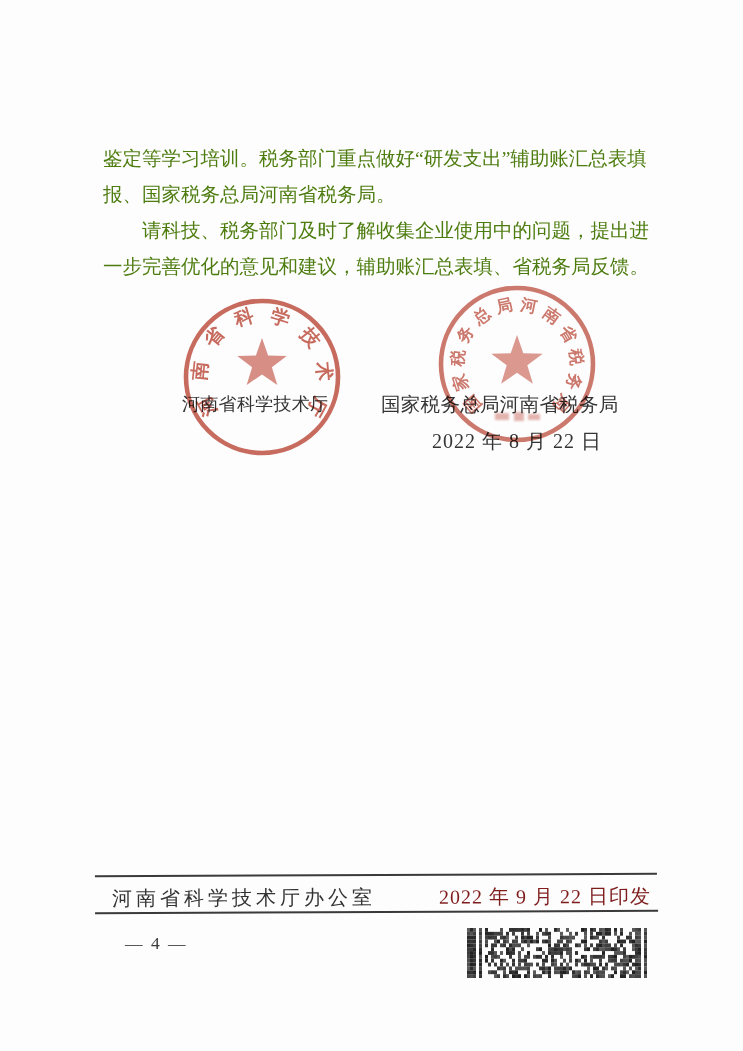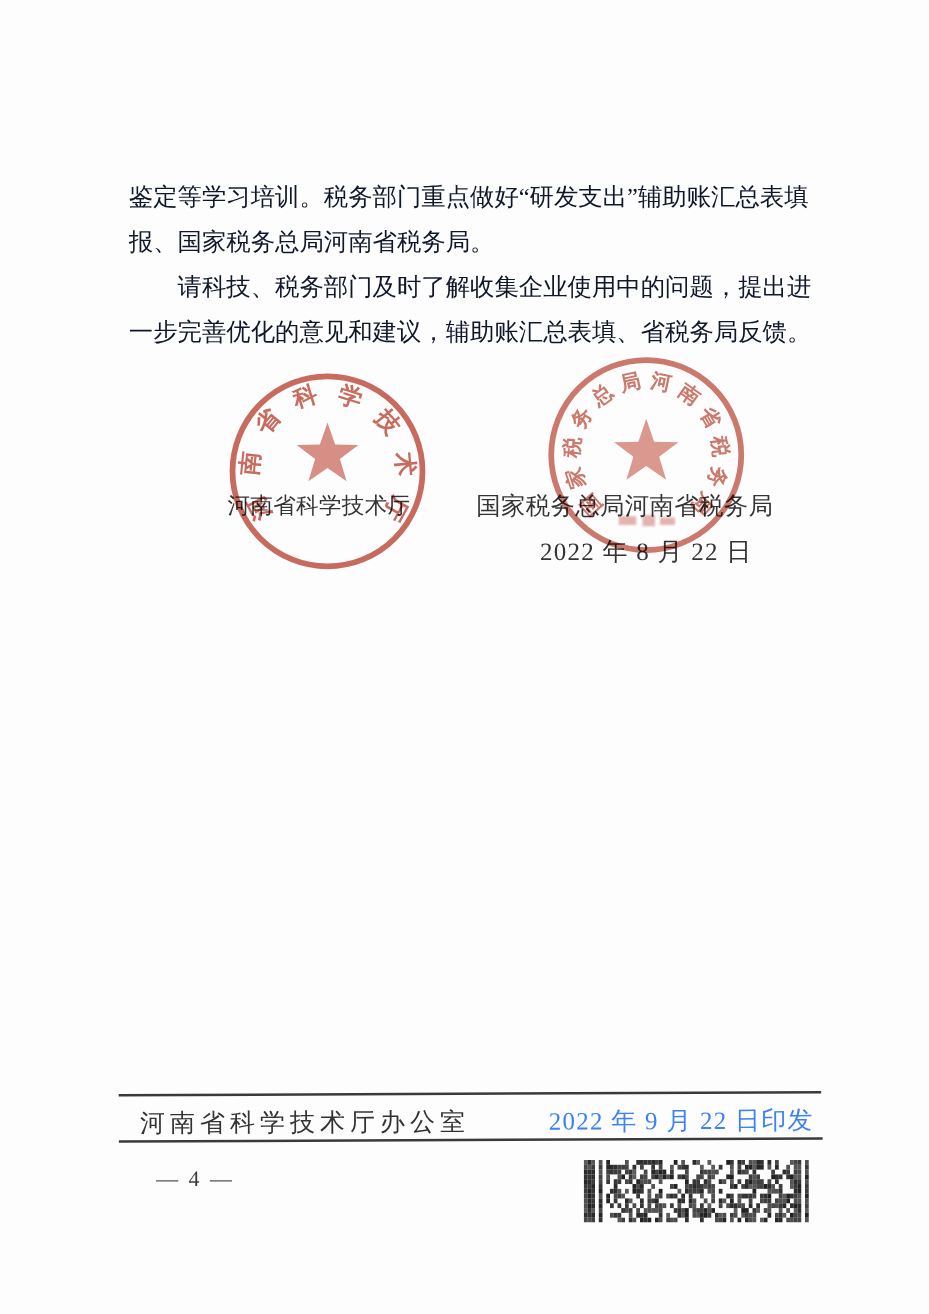--- a/index.html
+++ b/index.html
@@ -5,21 +5,21 @@
   html,body{margin:0;padding:0;}
   body{
     width:743px;height:1051px;position:relative;overflow:hidden;
     background:#fdfdfd;
     font-family:"Liberation Serif","DejaVu Serif",serif;
   }
   .page{position:absolute;inset:0;background:#fdfdfd;}
   
   .body-text{
     position:absolute;left:103px;top:141px;width:552px;
-    font-size:19.5px;line-height:36px;color:#0f172a;
+    font-size:19.5px;line-height:36px;color:#4d7c0f;
     letter-spacing:0px;
   }
   .body-line{white-space:nowrap;}
   .body-line.indent{text-indent:39px;}
   
   .sig{position:absolute;color:#343434;white-space:nowrap;}
   .sig-left{left:182px;top:392px;font-size:18px;letter-spacing:0.3px;}
   .sig-right{left:381px;top:391px;font-size:19.5px;letter-spacing:0.3px;}
   .sig-date{left:432px;top:428px;font-size:20px;letter-spacing:1px;}
   
@@ -28,21 +28,21 @@
   .seal-right{left:432px;top:279px;opacity:0.80;filter:blur(0.35px);}
   .seal-ring{fill:none;stroke-width:4.6px;}
   .seal-arc-text{font-family:"Liberation Serif","DejaVu Serif",serif;font-weight:bold;}
   .seal-mark rect{opacity:0.55;}
   
   .footer{position:absolute;left:0;top:0;width:743px;height:1051px;transform:rotate(-0.25deg);transform-origin:375px 893px;}
   .rule{position:absolute;background:#3a3a3a;}
   .rule-top{left:95px;top:874px;width:562px;height:2.2px;}
   .rule-bottom{left:95px;top:911px;width:563px;height:2.4px;}
   .footer-office{position:absolute;left:112px;top:884px;font-size:20px;letter-spacing:4px;color:#333;white-space:nowrap;}
-  .footer-date{position:absolute;right:92px;top:884px;font-size:20px;letter-spacing:1px;color:#3b82f6;white-space:nowrap;margin-left:28px;}
+  .footer-date{position:absolute;right:92px;top:884px;font-size:20px;letter-spacing:1px;color:#7f1d1d;white-space:nowrap;margin-left:28px;}
   .page-number{position:absolute;left:125px;top:933px;font-size:17.5px;letter-spacing:2px;color:#3a3a3a;white-space:nowrap;}
   
   .barcode{position:absolute;left:467px;top:928px;}
 </style>
 </head>
 <body>
 
 <div class="page">
 
   <div class="body-text">

